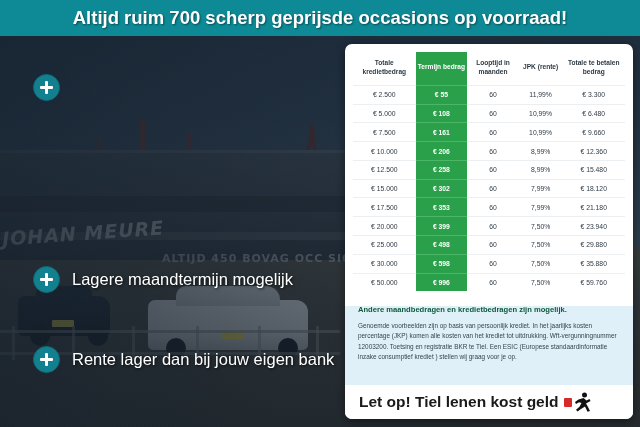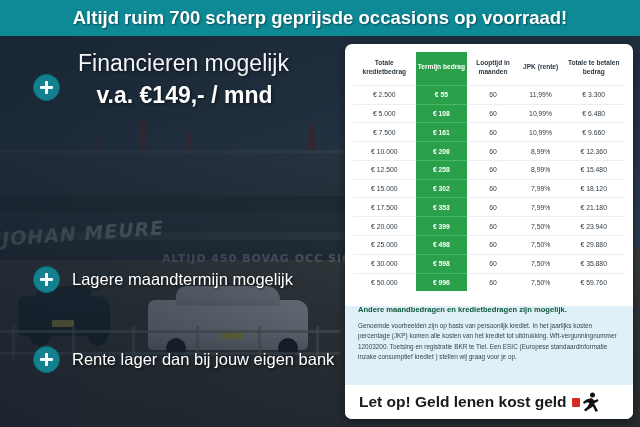--- a/index.html
+++ b/index.html
@@ -236,24 +236,20 @@
 </div>
 
 <div class="banner">
   <div class="banner-text">Altijd ruim 700 scherp geprijsde occasions op voorraad!</div>
 </div>
 
 <div class="left">
 
   <div class="plus-badge badge-head"></div>
 
-  <div class="headline-wrap">
-    <div class="headline1">Financieren mogelijk</div>
-    <div class="headline2">v.a. €149,- / mnd</div>
-  </div>
 
 
   <div class="bullet b2">
     <div class="plus-badge"></div>
     <div class="bullet-label">Lagere maandtermijn mogelijk</div>
   </div>
 
   <div class="bullet b3">
     <div class="plus-badge"></div>
     <div class="bullet-label">Rente lager dan bij jouw eigen bank</div>
@@ -362,21 +358,21 @@
       </tbody>
     </table>
   </div>
 
   <div class="note-area">
     <div class="note-title">Andere maandbedragen en kredietbedragen zijn mogelijk.</div>
     <div class="note-body">Genoemde voorbeelden zijn op basis van persoonlijk krediet. In het jaarlijks kosten percentage (JKP) komen alle kosten van het krediet tot uitdrukking. Wft-vergunningnummer 12003200. Toetsing en registratie BKR te Tiel. Een ESIC (Europese standaardinformatie inzake consumptief krediet ) stellen wij graag voor je op.</div>
   </div>
 
   <div class="warn-bar">
-    <div class="warn-text">Let op! Geld lenen kost geld</div>
+    <div class="warn-text">Let op! Tiel lenen kost geld</div>
     <div class="run-icon">
       <div class="red-block"></div>
       <svg width="17" height="20" viewBox="0 0 17 20">
         <circle cx="10.5" cy="3" r="2.5" fill="#111111"></circle>
         <path d="M9.5 6 L12.5 8.5 L15.5 7 L16.5 9 L12 11.5 L13.5 14 L16 19 L13.5 19.8 L11 14.5 L7 17 L3.5 19.5 L2 17.8 L5.5 14.8 L7.5 11 L5 10.2 L2 12 L1 10 L4.5 7.5 Z" fill="#111111"></path>
       </svg>
     </div>
   </div>
 
 </div>

